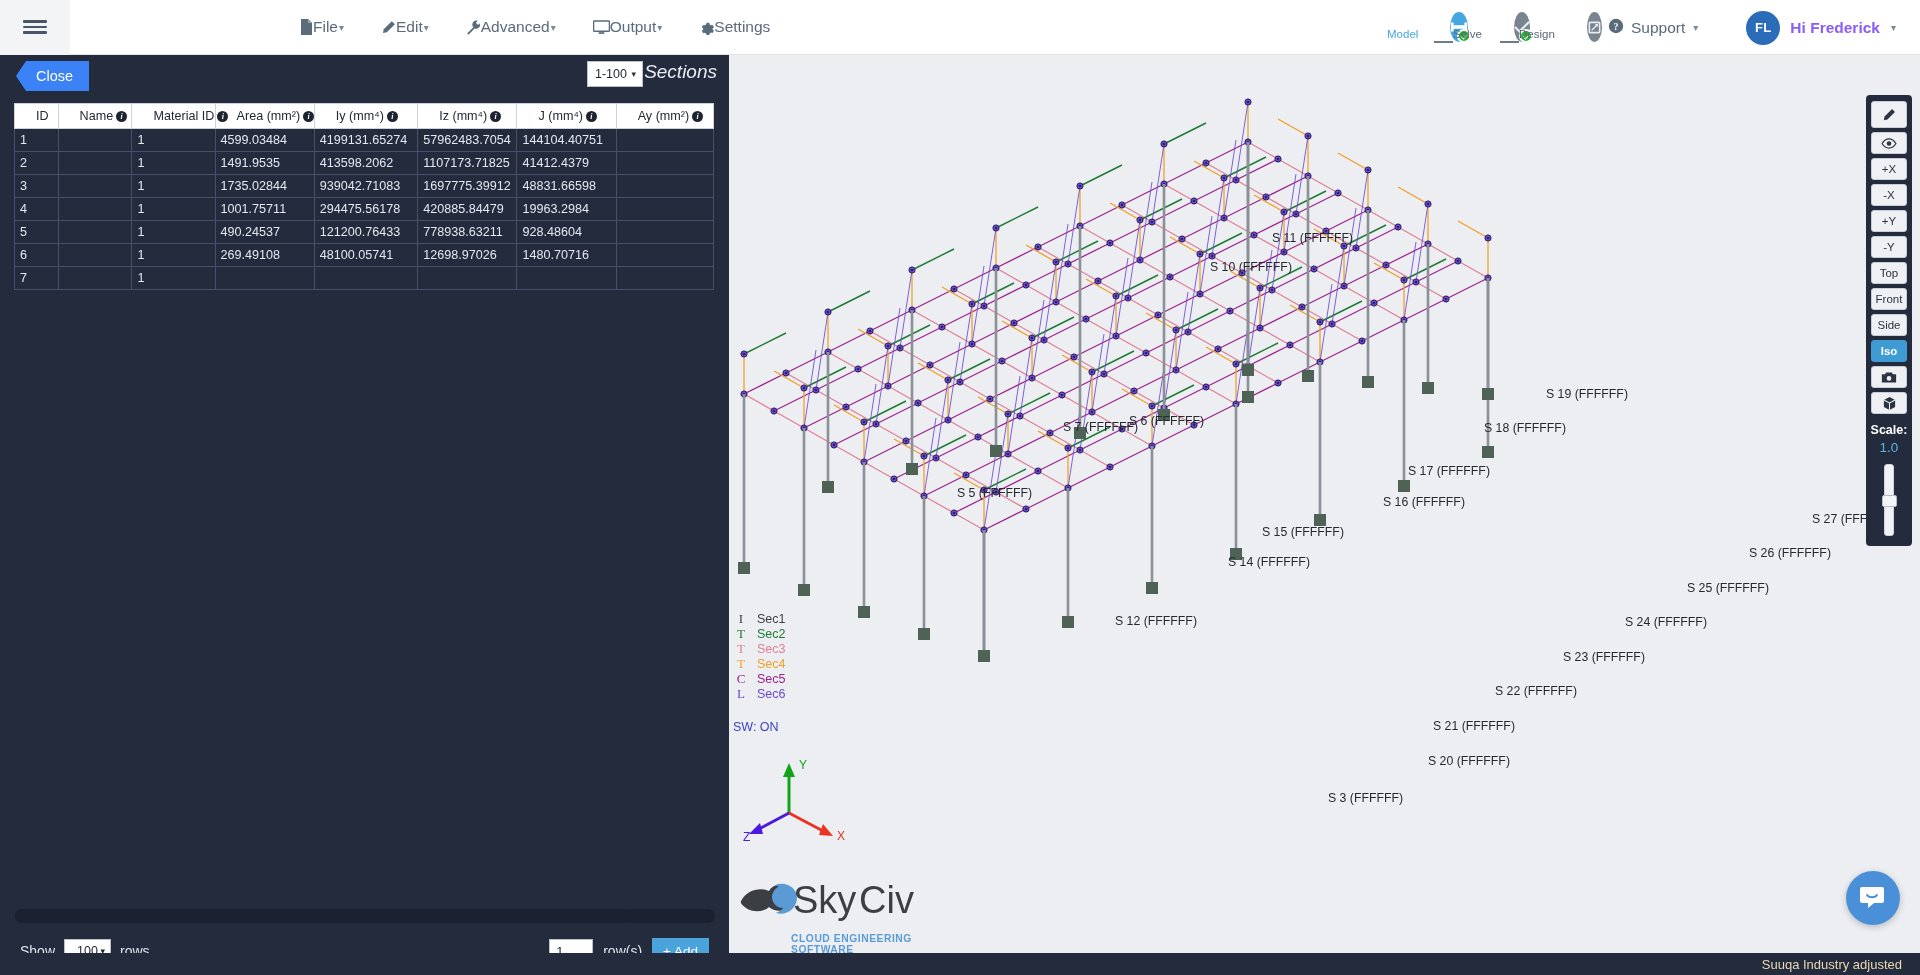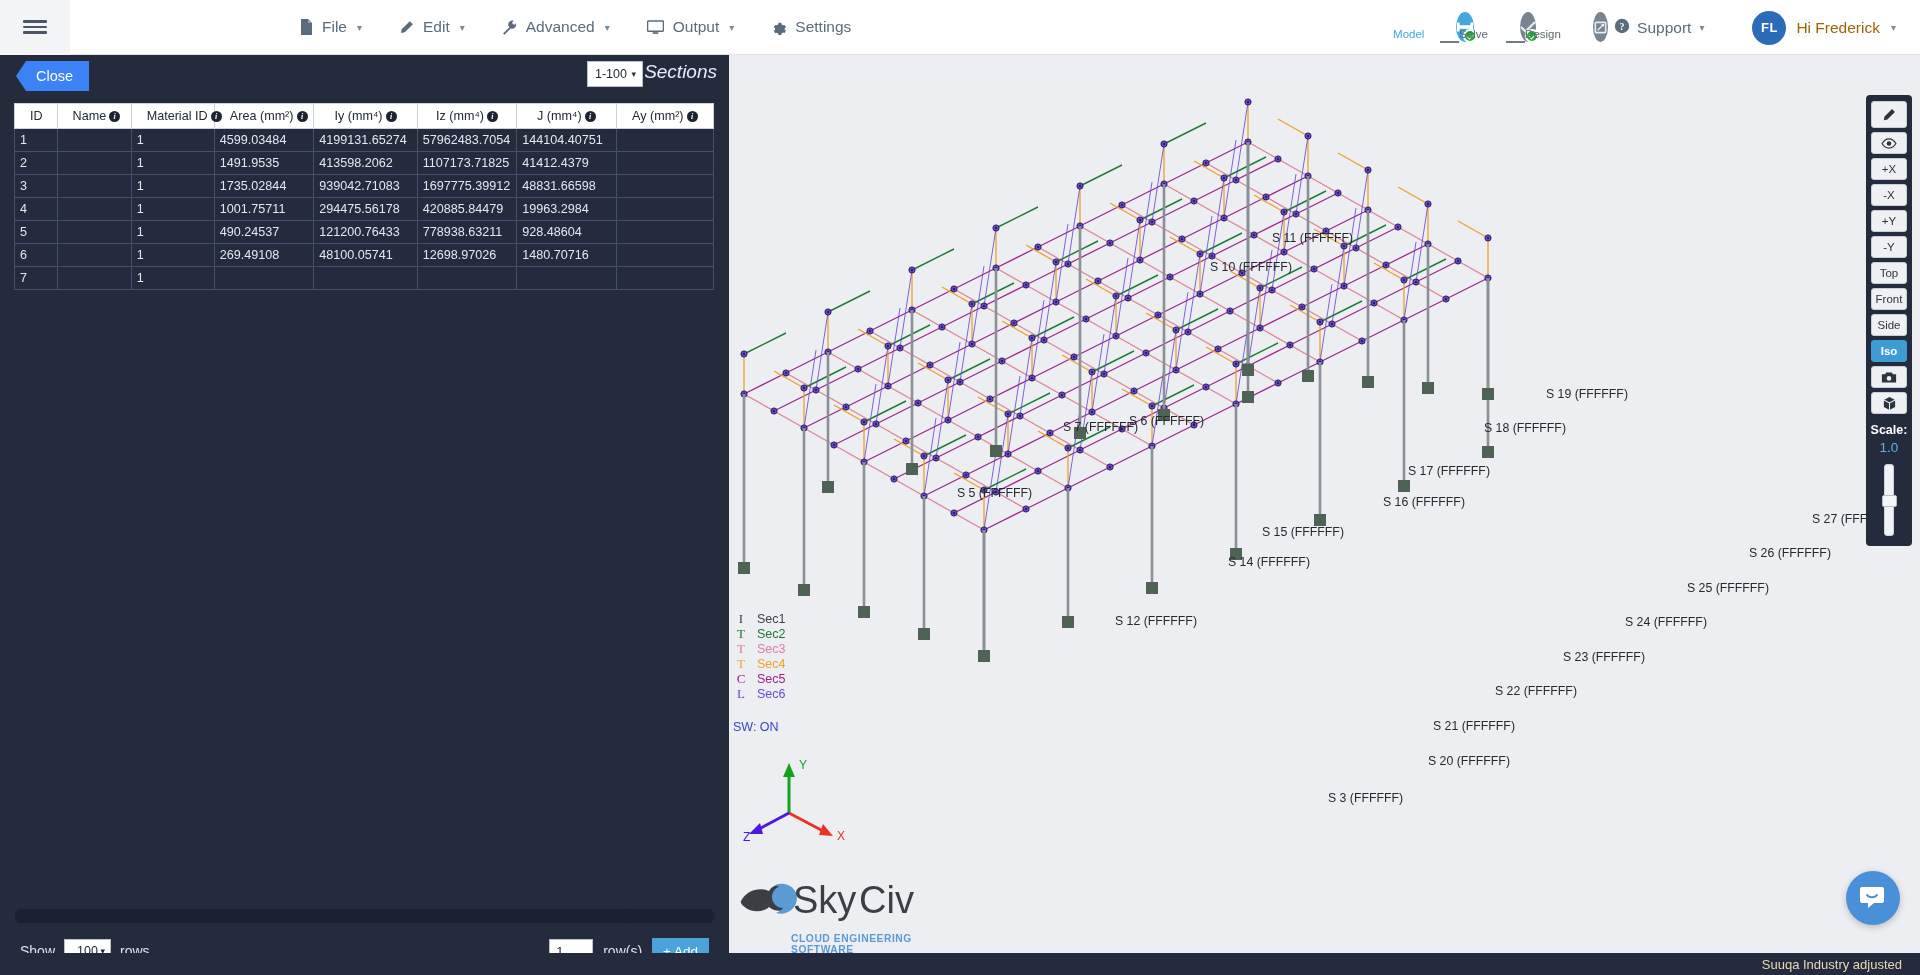--- a/index.html
+++ b/index.html
@@ -21,21 +21,21 @@
   }
   .hamburger {
     width: 70px; height: 55px;
     display: flex; align-items: center; justify-content: center;
     background: #f2f4f6; cursor: pointer;
   }
   .hamburger .bar { display:block; width: 24px; height: 2.4px; background:#4a5568; margin: 3.2px 0; border-radius:1px; }
 
   .menu-strip { display: flex; align-items: center; margin-left: 230px; gap: 37px; }
   .menu-item {
-    display: flex; align-items: center; gap: 9px;
+    display: flex; align-items: center; gap: 0;
     font-size: 15.5px; color: #5a6b7c; cursor: pointer;
     white-space: nowrap;
   }
   .menu-item .mi-ic { display:inline-flex; color:#5a6b7c; }
   .caret { font-size: 10px; color:#7a8a99; margin-left:1px; }
 
   .topbar-right {
     position: absolute; right: 0; top: 0; height: 55px;
     display: flex; align-items: center; gap: 0;
   }
@@ -63,21 +63,21 @@
 
   .support-btn {
     display:flex; align-items:center; gap:7px;
     font-size:15.5px; color:#5a6b7c; cursor:pointer; margin-right: 48px;
   }
   .user-box { display:flex; align-items:center; gap:10px; margin-right: 24px; cursor:pointer;}
   .avatar {
     width:34px;height:34px;border-radius:50%;background:#2b6cb8;color:#fff;
     display:flex;align-items:center;justify-content:center;font-size:13px;font-weight:bold;letter-spacing:.4px;
   }
-  .user-name { font-size:15.5px;color:#a16207; }
+  .user-name { font-size:15.5px;color:#8b5cf6;font-weight:bold; }
 
   
   .left-panel {
     position:absolute; left:0; top:55px;
     width: 729px; height: 920px;
     background:#242b3d;
     color:#dfe4ec;
   }
   .lp-head { position:relative; height: 42px; }
   .close-btn {
@@ -97,21 +97,21 @@
   .sections-title {
     position:absolute; right: 12px; top: 6px;
     font-size: 19px; font-style: italic; color:#e7ecf3; font-weight:400;
   }
 
   
   .tbl-wrap { margin: 6px 14px 0 14px; width: 700px; }
   table.sec-table { border-collapse: collapse; width: 700px; table-layout: fixed; }
   table.sec-table th {
     background:#fff; color:#222a35; font-weight:400; font-size:12.6px;
-    padding: 5px 15px; border:1px solid #cdd3db; text-align:center; white-space:nowrap;
+    padding: 5px 21px; border:1px solid #cdd3db; text-align:center; white-space:nowrap;
   }
   table.sec-table td {
     border:1px solid #47506a; font-size:12.6px; color:#e3e8f0;
     padding: 3.5px 5px; height: 23px; background:#242b3d;
   }
   .infoi {
     display:inline-flex; align-items:center; justify-content:center;
     width:11px;height:11px;border-radius:50%;background:#1d2430;color:#fff;
     font-size:8px; font-weight:bold; font-style:italic; margin-left:3px; vertical-align:1px;
     font-family:"Liberation Serif", serif;

